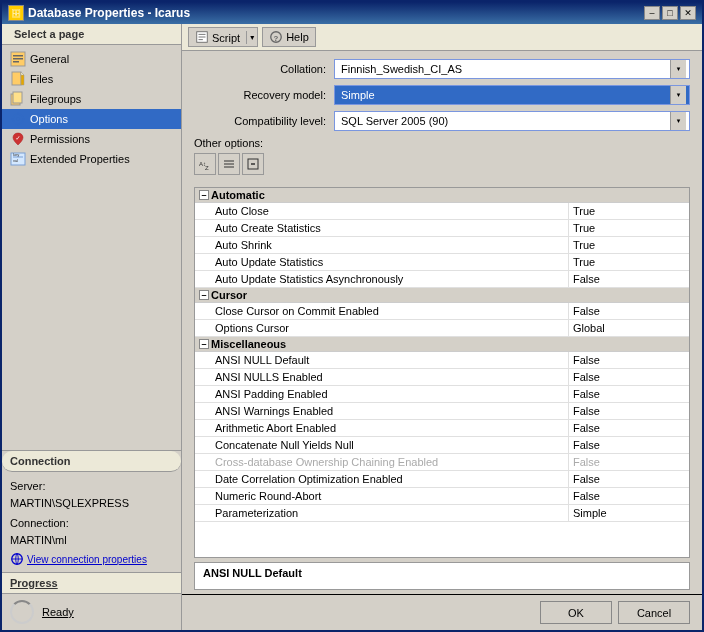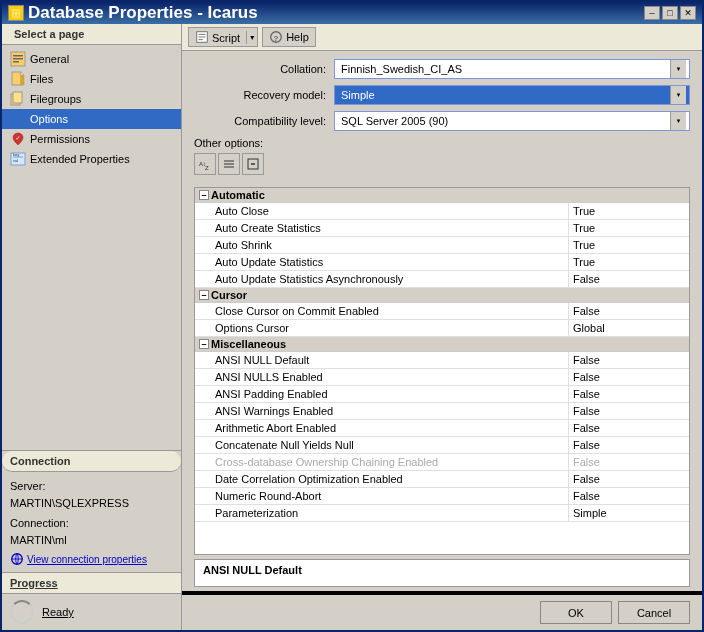--- a/index.html
+++ b/index.html
@@ -38,21 +38,21 @@
       width: 16px;
       height: 16px;
       background: #ffcc00;
       border: 1px solid #888;
       display: flex;
       align-items: center;
       justify-content: center;
       font-size: 8px;
     }
     .title-text {
-      font-size: 17px;
+      font-size: 12px;
       font-weight: bold;
     }
     .title-buttons {
       display: flex;
       gap: 2px;
     }
     .title-btn {
       width: 16px;
       height: 14px;
       background: #d4d0c8;
@@ -322,21 +322,21 @@
       font-weight: bold;
       font-size: 11px;
     }
     
     .bottom-bar {
       display: flex;
       justify-content: flex-end;
       padding: 6px 12px;
       gap: 6px;
       flex-shrink: 0;
-      border-top: 4px solid #000000;
+      border-top: 1px solid #000000;
       background: #d4d0c8;
     }
     .bottom-btn {
       width: 72px;
       height: 23px;
       background: #d4d0c8;
       border: 1px solid #888;
       cursor: pointer;
       font-size: 11px;
       display: flex;

